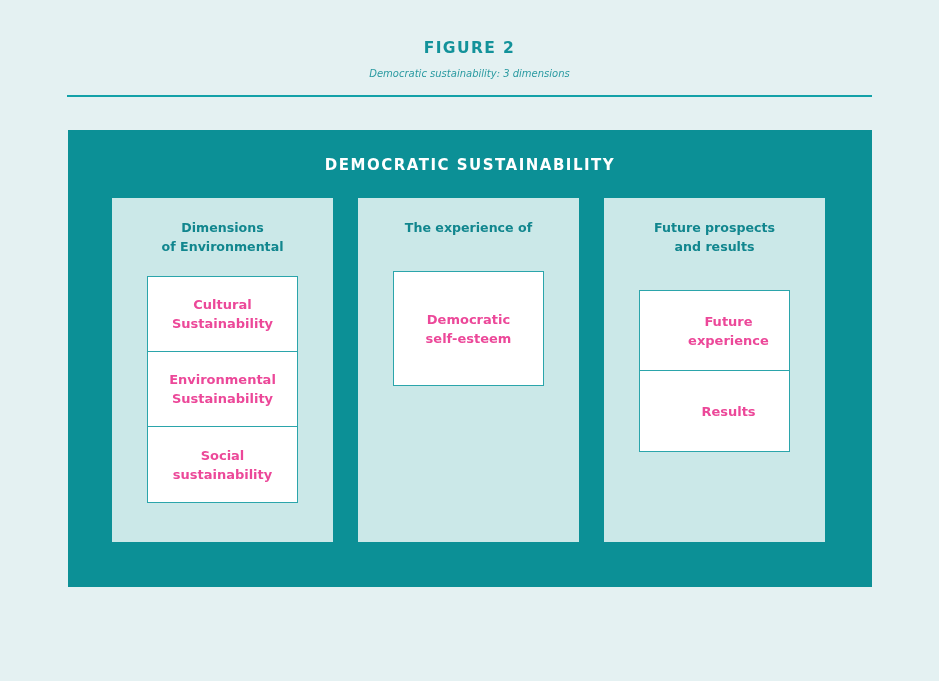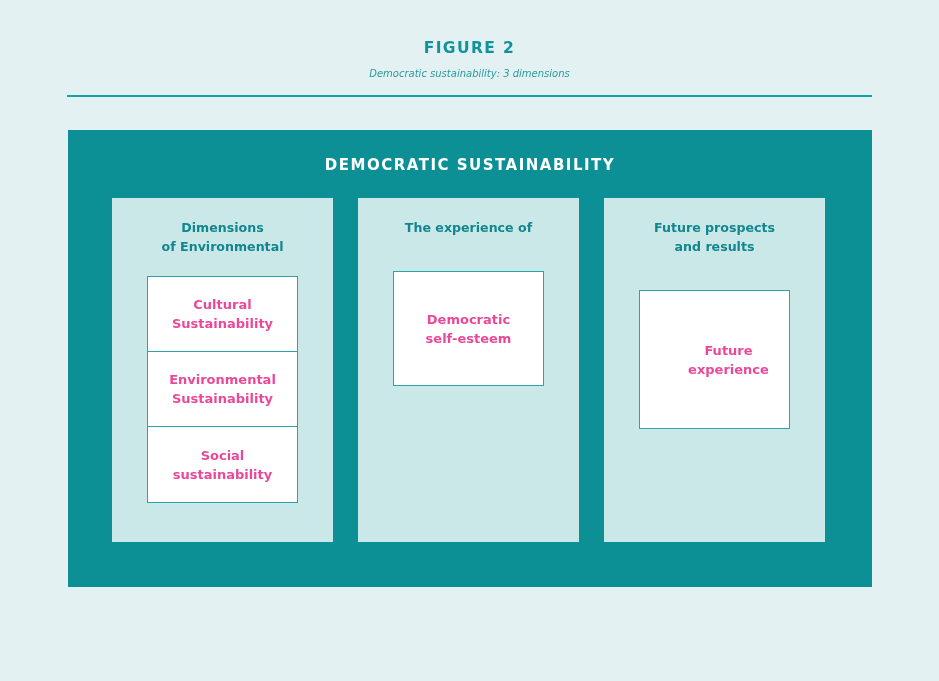--- a/index.html
+++ b/index.html
@@ -115,21 +115,21 @@
     line-height: 19px;
     border-bottom: 1.6px solid #2ba5ab;
   }
   .box:last-child {
     border-bottom: none;
   }
 
   
   .col-1 .box { height: 75px; }
   .col-2 .box { height: 113px; }
-  .col-3 .box { height: 137px; padding-left: 28px; }
+  .col-3 .box { height: 80px; padding-left: 28px; }
 
   .col-2 .box-stack,
   .col-3 .box-stack { margin-top: 34px; }
 </style>
 </head>
 <body>
 
 <div class="caption-block">
   <div class="figure-label">FIGURE 2</div>
   <div class="figure-subtitle">Democratic sustainability: 3 dimensions</div>
@@ -188,17 +188,23 @@
         <div>Future prospects</div>
         <div>and results</div>
       </div>
       <div class="box-stack">
         <div class="box">
           <div>
             <div>Future</div>
             <div>experience</div>
           </div>
         </div>
+        <div class="box">
+          <div>
+            <div>Results</div>
+            <div></div>
+          </div>
+        </div>
       </div>
     </div>
 
   </div>
 </div>
 
 </body></html>

